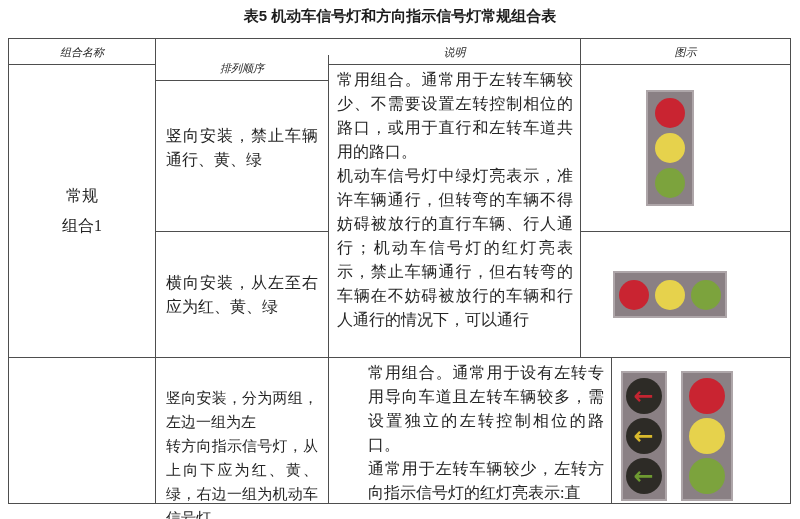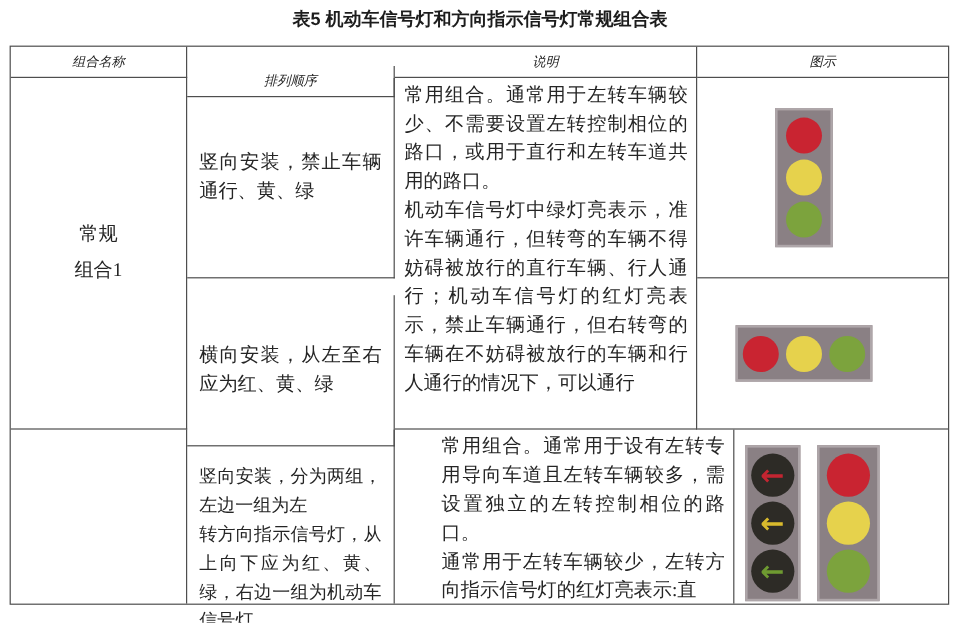--- a/index.html
+++ b/index.html
@@ -79,21 +79,21 @@
 
   <div class="cell vcenter center-text namecell br bb" style="left:0; top:26px; width:147px; height:293px;">
     <div>常规</div>
     <div>组合1</div>
   </div>
 
   <div class="cell vcenter just pad-narrow br bb" style="left:147px; top:26px; width:173px; height:167px;">
     <div>竖向安装，禁止车辆通行、黄、绿</div>
   </div>
 
-  <div class="cell vcenter just pad-narrow br bb" style="left:147px; top:207px; width:173px; height:126px;">
+  <div class="cell vcenter just pad-narrow br bb" style="left:147px; top:193px; width:173px; height:126px;">
     <div>横向安装，从左至右应为红、黄、绿</div>
   </div>
 
   <div class="cell just pad-desc br bb" style="left:320px; top:26px; width:252px; height:293px;">
     <p class="para">常用组合。通常用于左转车辆较少、不需要设置左转控制相位的路口，或用于直行和左转车道共用的路口。</p>
     <p class="para">机动车信号灯中绿灯亮表示，准许车辆通行，但转弯的车辆不得妨碍被放行的直行车辆、行人通行；机动车信号灯的红灯亮表示，禁止车辆通行，但右转弯的车辆在不妨碍被放行的车辆和行人通行的情况下，可以通行</p>
   </div>
 
   <div class="cell illu bb" style="left:572px; top:26px; width:209px; height:167px;">
     <div class="housing tl-v shift-l16" style="background: rgb(138, 128, 132);">

